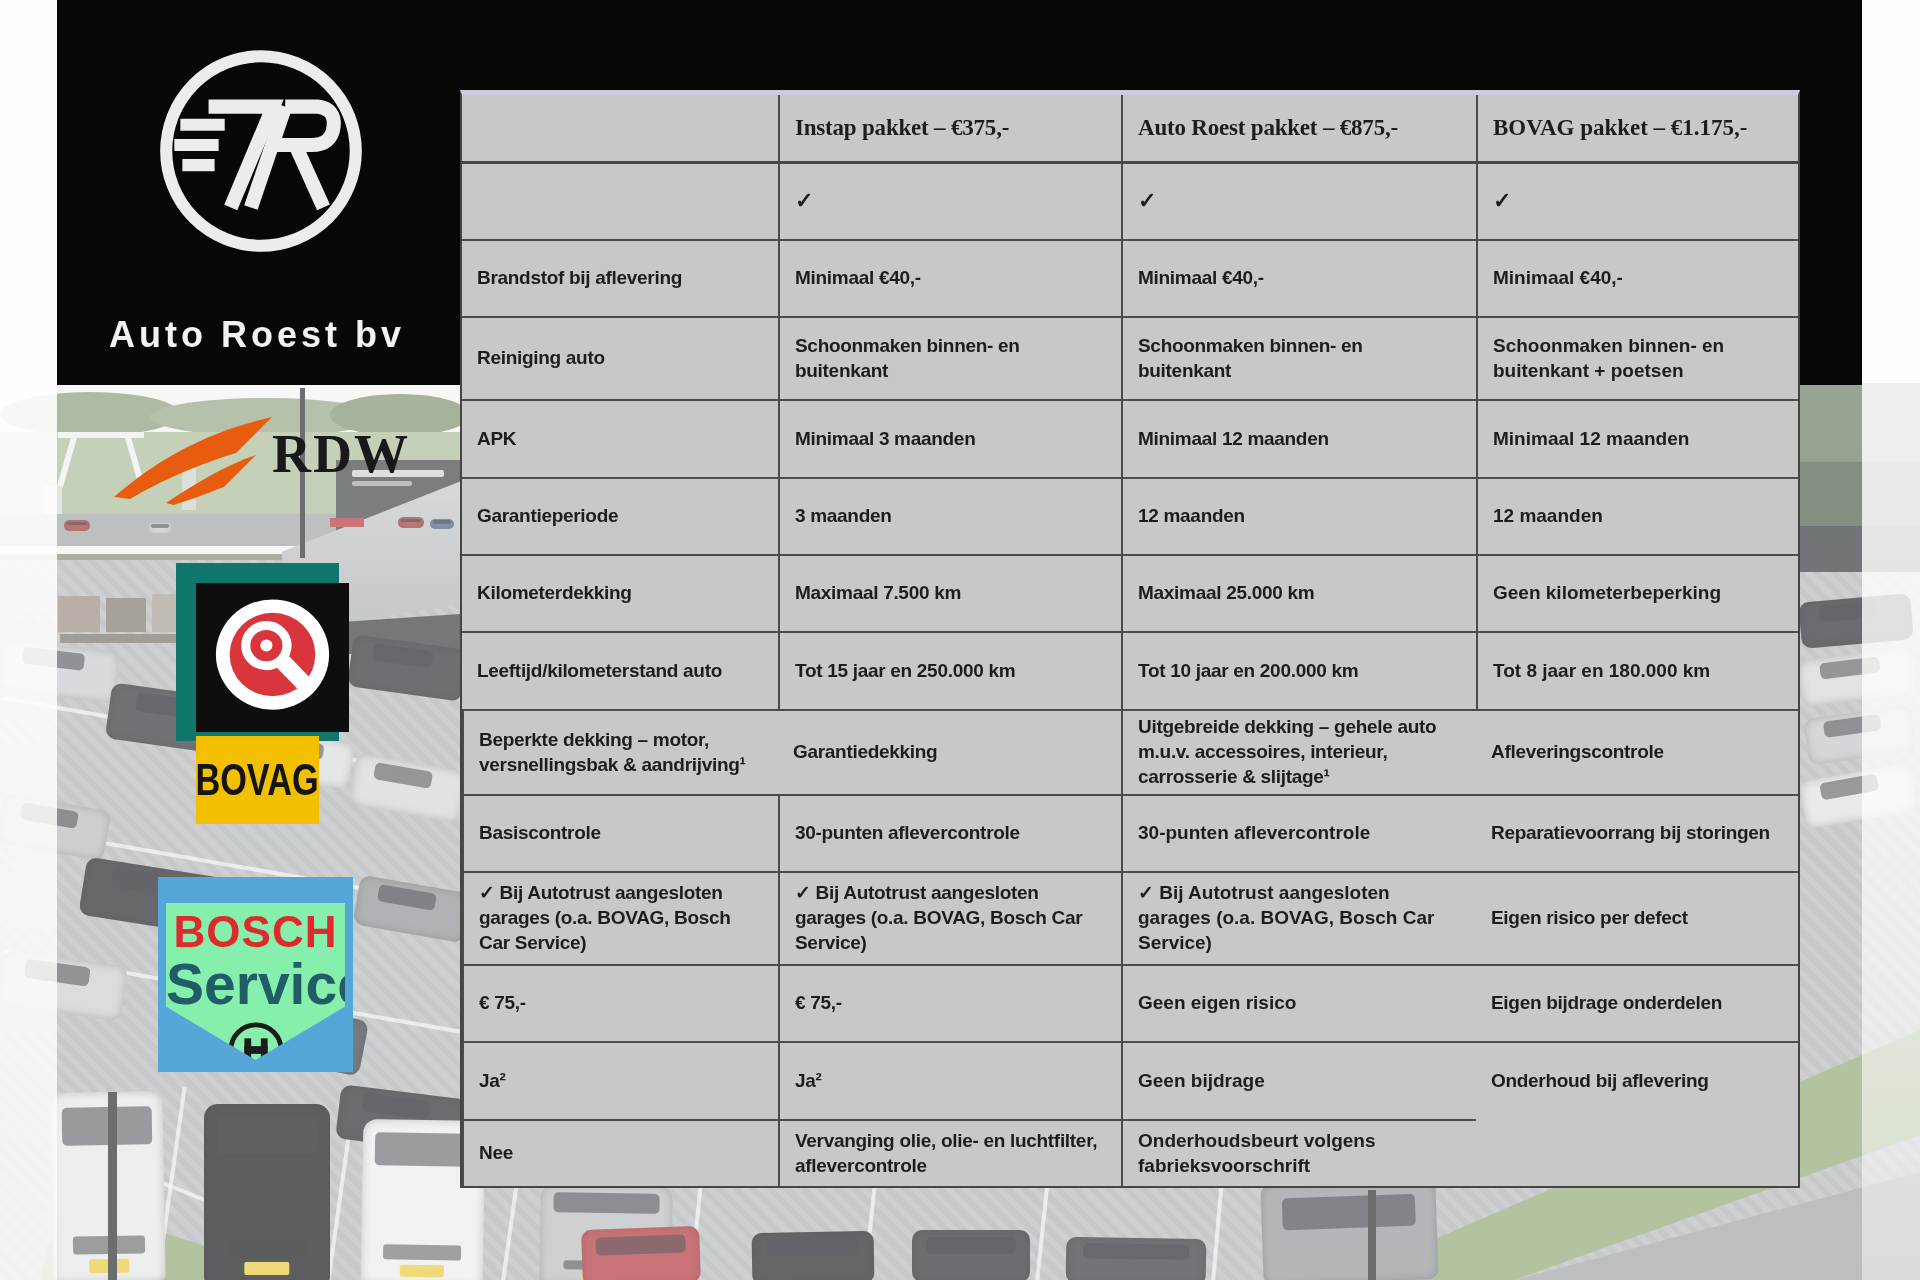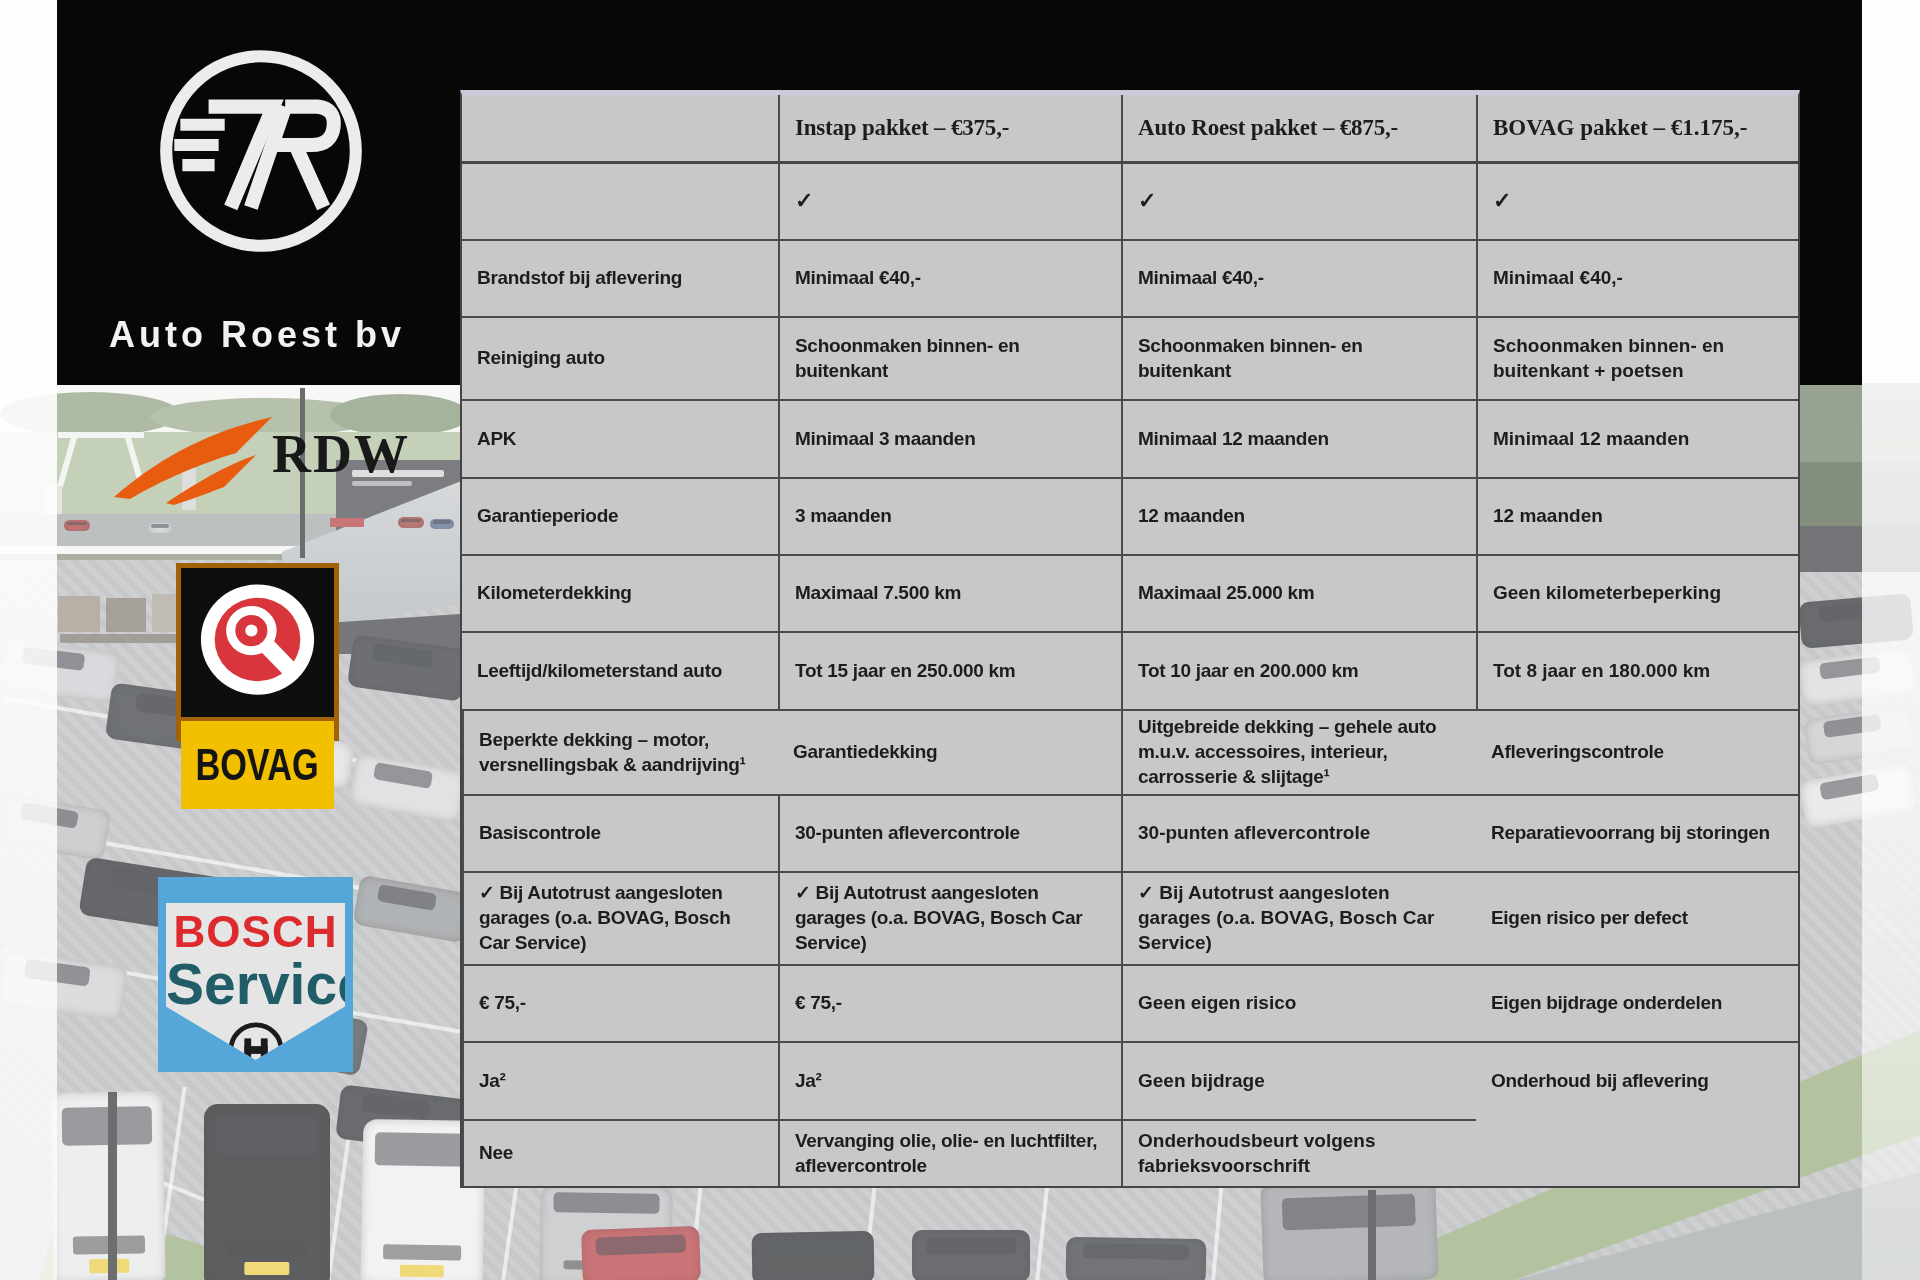--- a/index.html
+++ b/index.html
@@ -28,25 +28,25 @@
     background:linear-gradient(to bottom,rgba(255,255,255,.97),rgba(255,255,255,.75));z-index:7;}
   #right-margin{position:absolute;left:1862px;top:0;width:58px;height:1280px;
     background:linear-gradient(to bottom,rgba(255,255,255,.92) 0%,rgba(255,255,255,.78) 55%,rgba(255,255,255,.45) 100%);z-index:7;}
   
   #banner{position:absolute;left:57px;top:0;width:1805px;height:385px;background:#070707;z-index:10;}
   #brand-name{position:absolute;left:0;top:314px;width:400px;text-align:center;
     color:#f2f2f2;font-size:36px;font-weight:bold;letter-spacing:4px;}
   
   .logo-block{z-index:12;}
   #rdw-text{font-family:"Liberation Serif",serif;font-weight:bold;font-size:54px;color:#191919;letter-spacing:2px;}
-  #bovag{left:176px;top:563px;width:163px;height:178px;background:#a16207;padding:5px;box-sizing:border-box;}
+  #bovag{left:176px;top:563px;width:163px;height:178px;background:#0f766e;padding:20px;box-sizing:border-box;}
   #bovag-yellow{width:100%;height:88px;background:#f3c000;display:flex;align-items:center;justify-content:center;}
   #bovag-word{font-size:44px;font-weight:bold;color:#141414;transform:scaleX(.78);letter-spacing:0px;}
   #bosch{left:158px;top:877px;width:195px;height:195px;background:#55a7d9;}
-  #bosch-shield{position:absolute;left:8px;right:8px;top:26px;bottom:12px;background:#e5e5e5;
+  #bosch-shield{position:absolute;left:8px;right:8px;top:26px;bottom:12px;background:#86efac;
     clip-path:polygon(0 0,100% 0,100% 66%,50% 100%,0 66%);text-align:center;}
   .bosch-line1{color:#dd2a2e;font-weight:bold;font-size:44px;letter-spacing:1px;margin-top:4px;}
   .bosch-line2{color:#215d68;font-weight:bold;font-size:57px;margin-top:-6px;}
   
   #pk-table{
     position:absolute;left:460px;top:90px;width:1340px;height:1098px;z-index:15;
     background:#c8c8c8;box-sizing:border-box;
     border-top:5px solid #cfc9dd;border-left:2px solid #454545;border-right:2px solid #454545;border-bottom:2px solid #454545;
     display:grid;
     grid-template-columns:316px 343px 355px 322px;

